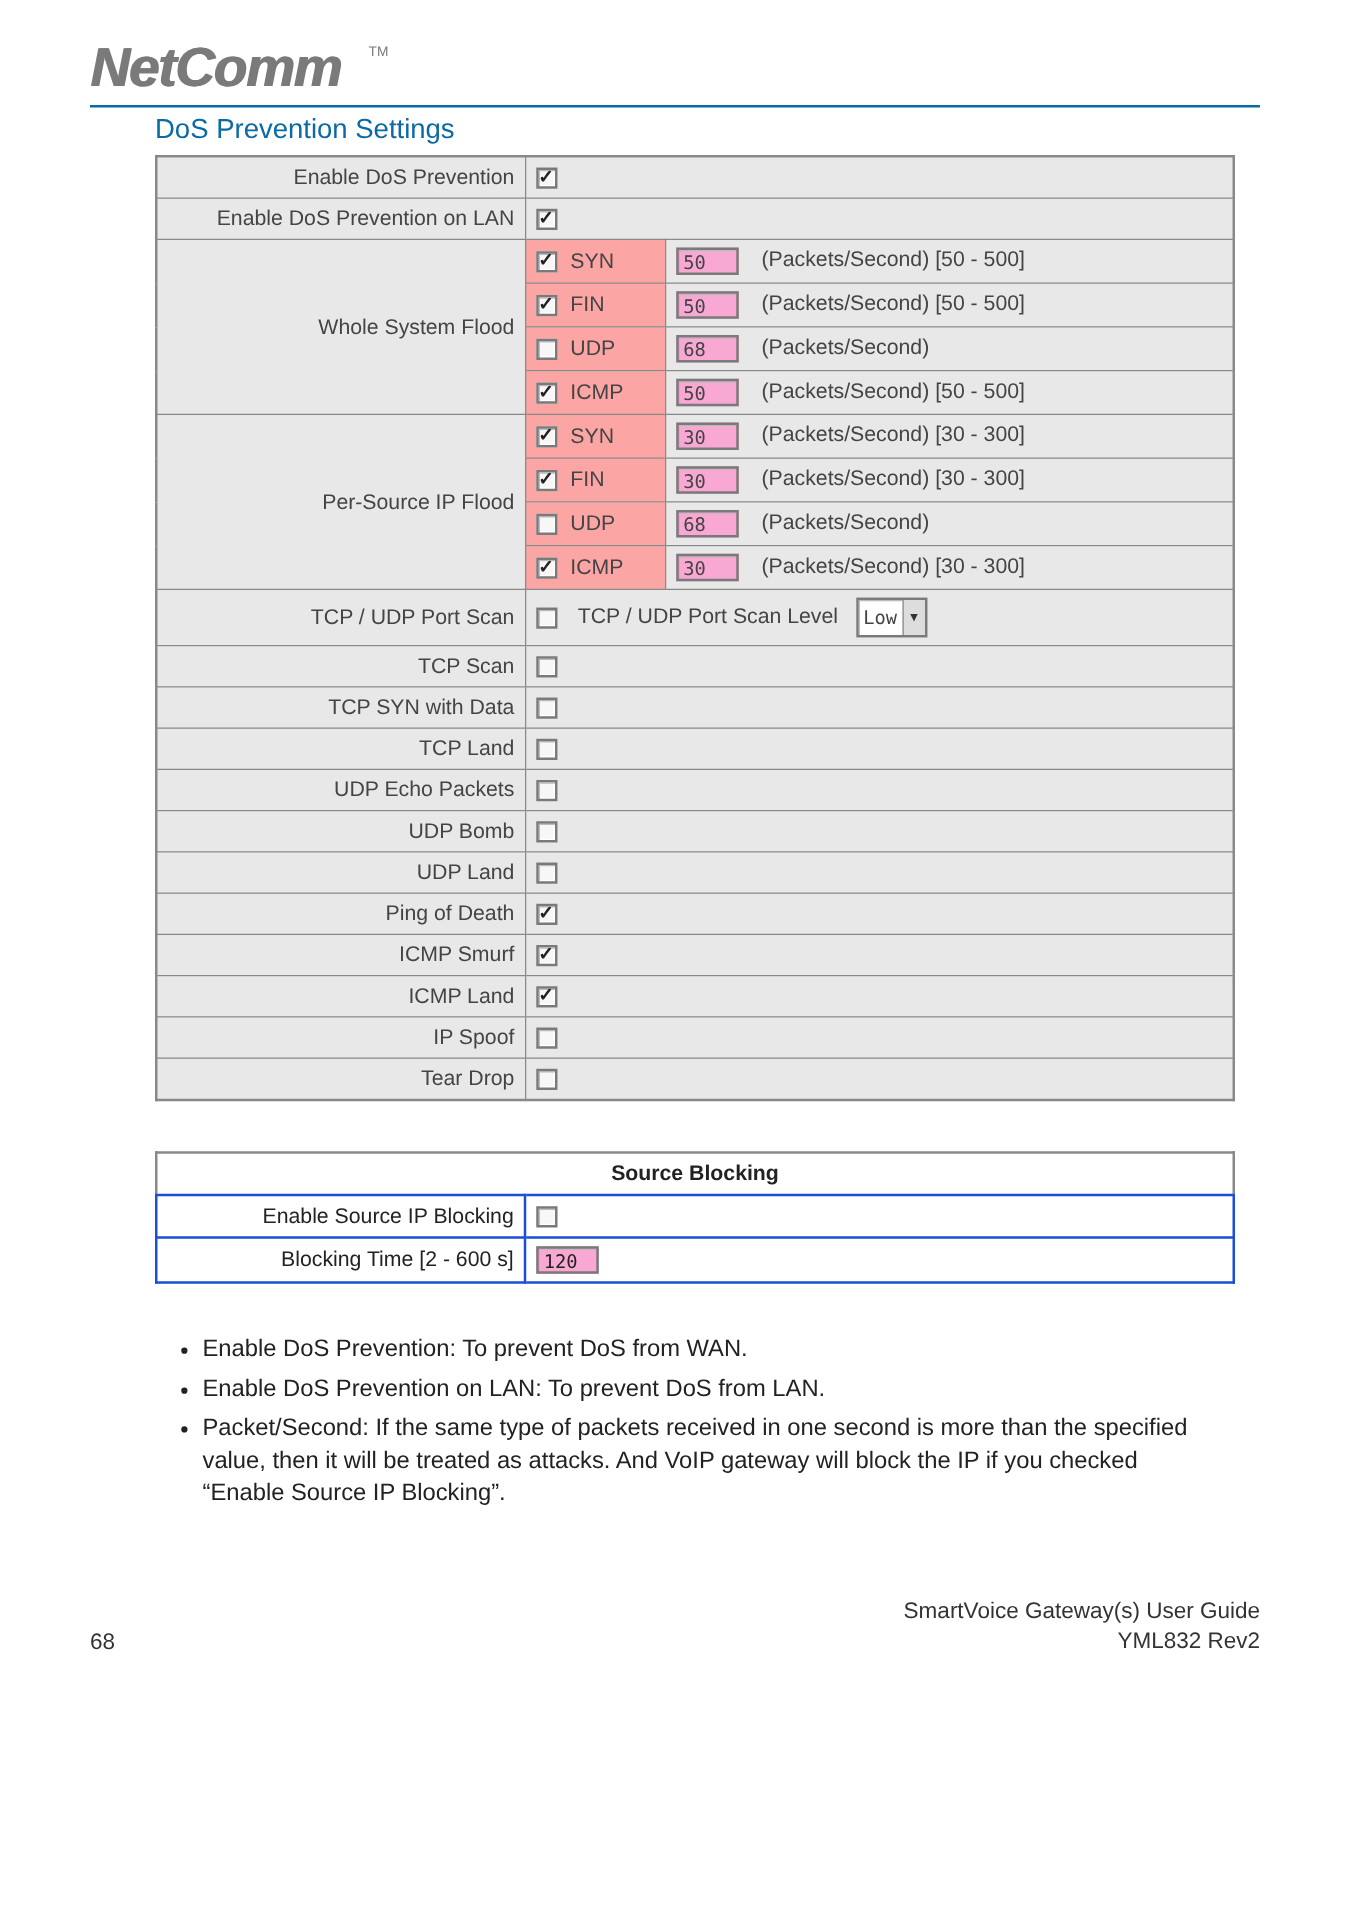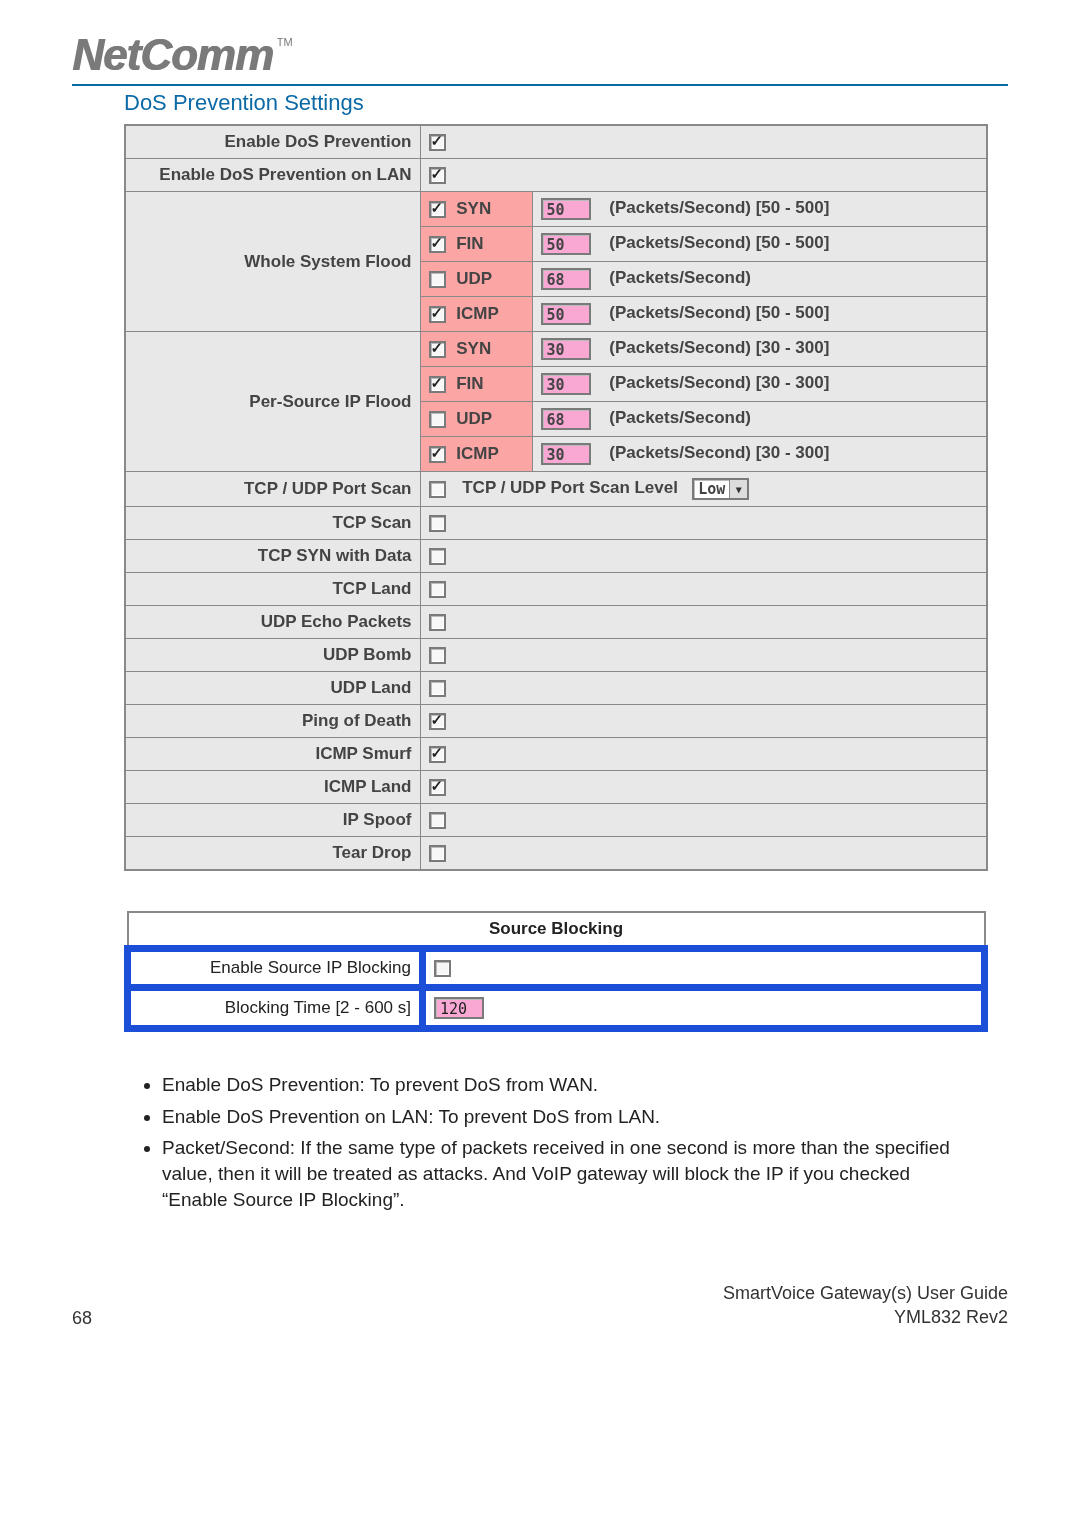--- a/index.html
+++ b/index.html
@@ -23,39 +23,38 @@
     font-style: italic;
     font-weight: 900;
     font-size: 44px;
     color: #7a7a7a;
     letter-spacing: -1px;
     text-shadow: 1px 0 #7a7a7a;
   }
   .tm {
     font-size: 11px;
     color: #7a7a7a;
-    margin-left: 4px;
+    margin-left: 22px;
     position: relative;
     top: -24px;
   }
   .hr-blue {
     border: none;
     border-top: 2px solid #0b6aa6;
     margin: 0 0 4px 0;
   }
   .section-title {
     color: #0b6aa6;
     font-size: 22px;
     font-weight: 400;
     margin: 2px 0 8px 52px;
   }
   .settings-wrap {
     margin-left: 52px;
     margin-right: 20px;
-    font-weight: bold;
   }
   table.settings {
     border-collapse: collapse;
     width: 100%;
     border: 2px solid #898989;
   }
   table.settings td {
     border: 1px solid #898989;
     padding: 6px 8px;
     vertical-align: middle;
@@ -113,21 +112,21 @@
     vertical-align: middle;
   }
   .sel-in {
     display: inline-flex;
     align-items: center;
     border: 2px solid #7a7a7a;
     box-shadow: inset 1px 1px 0 #bbb;
     background: #fff;
     font-family: monospace;
     font-size: 15px;
-    height: 22px;
+    height: 32px;
     vertical-align: middle;
   }
   .sel-in .sv { padding: 0 4px; }
   .sel-in .sb {
     width: 18px;
     height: 100%;
     background: #ddd;
     border-left: 1px solid #888;
     display: flex;
     align-items: center;
@@ -157,21 +156,21 @@
   table.sb th {
     border: 1px solid #898989;
     padding: 6px 8px;
     text-align: center;
     font-weight: bold;
     font-size: 17px;
     background: #fff;
     color: #222;
   }
   table.sb td {
-    border: 7px solid #1d4ed8;
+    border: 2px solid #1d4ed8;
     padding: 6px 8px;
     font-size: 17px;
     color: #222;
     background: #fff;
   }
   table.sb td.sb-label {
     text-align: right;
     width: 295px;
     white-space: nowrap;
   }

